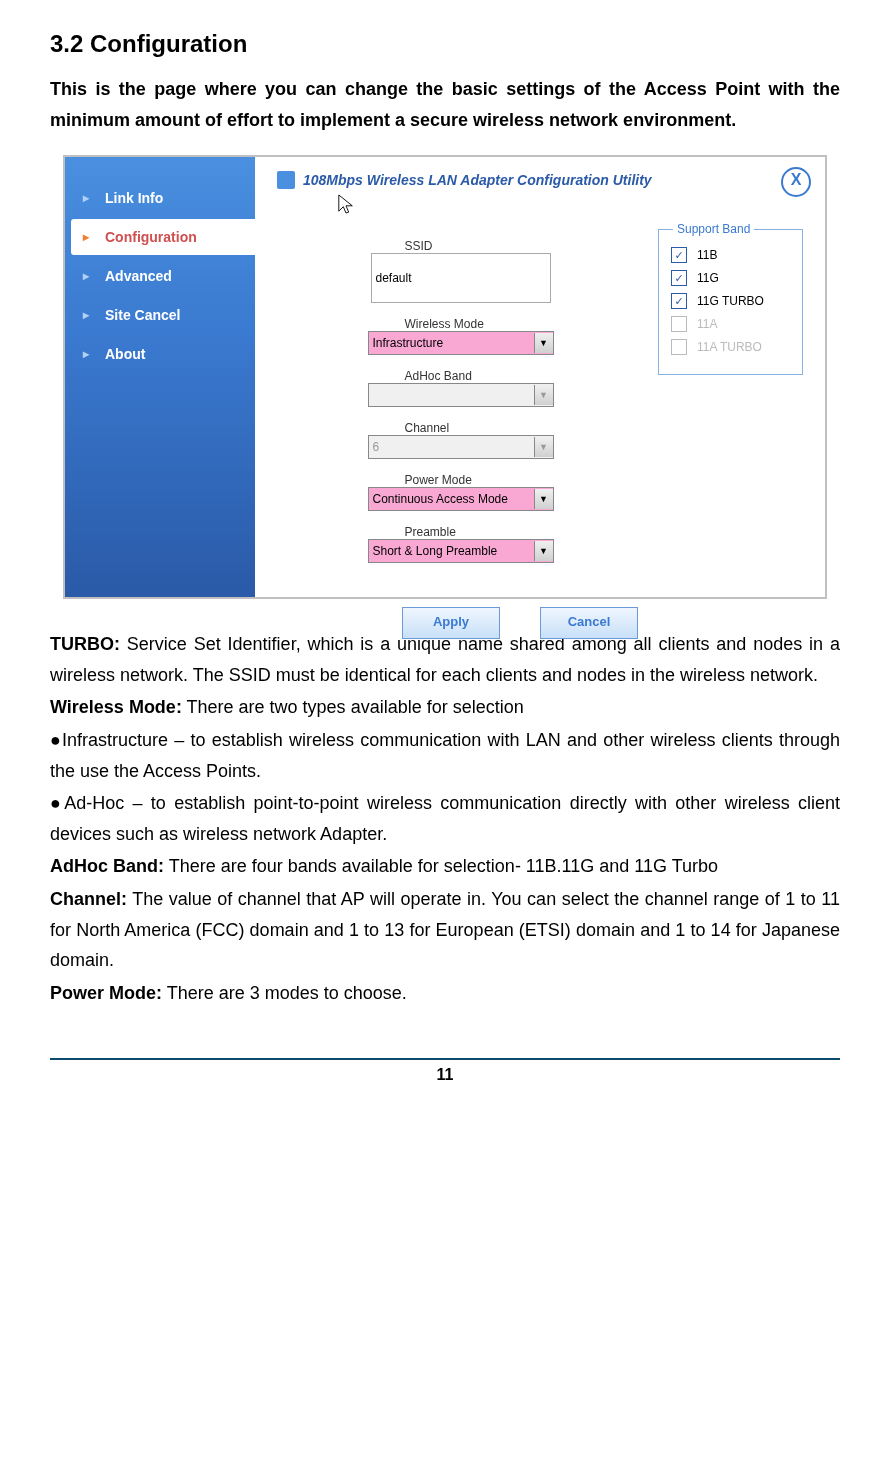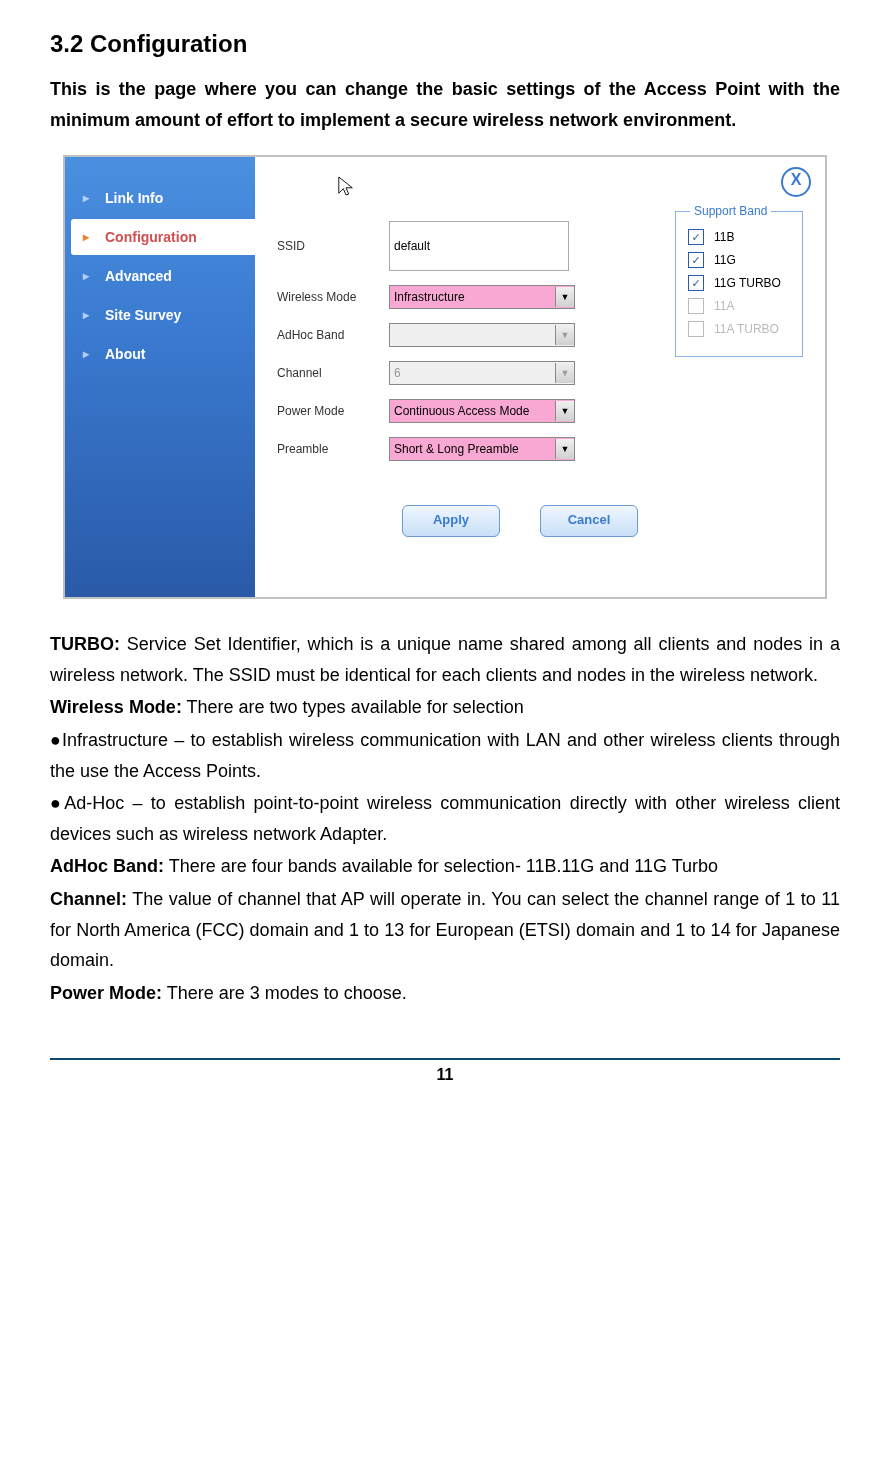--- a/index.html
+++ b/index.html
@@ -110,20 +110,21 @@
       display: flex;
       margin-top: 6px;
     }
     .form-left {
       flex: 1;
     }
     .form-row {
       display: flex;
       align-items: center;
       margin: 14px 0;
+      flex-direction: column;
     }
     .form-label {
       width: 112px;
       font-size: 12px;
       color: #333;
     }
     .text-input {
       width: 170px;
       height: 20px;
       border: 1px solid #aaa;
@@ -157,21 +158,20 @@
     }
     .support-band {
       width: 145px;
       margin-left: 14px;
       margin-top: 4px;
     }
     .fieldset-box {
       border: 1px solid #88b0e0;
       padding: 10px 12px 12px;
       position: relative;
-      margin-left: 17px;
     }
     .fieldset-legend {
       position: absolute;
       top: -8px;
       left: 14px;
       background: #fff;
       padding: 0 4px;
       font-size: 12px;
       color: #3a7ad0;
     }
@@ -203,21 +203,21 @@
       display: flex;
       gap: 40px;
       justify-content: center;
       margin-top: 30px;
       margin-right: 40px;
     }
     .btn {
       width: 96px;
       height: 30px;
       border: 1px solid #6a9ad8;
-      border-radius: 6px;
+      border-radius: 0;
       background: linear-gradient(#f0f6ff, #c8e0f8);
       color: #3a7ad0;
       font-size: 13px;
       font-weight: bold;
       text-align: center;
       line-height: 28px;
       cursor: pointer;
     }
     .body-text {
       font-size: 18px;
@@ -255,30 +255,34 @@
     <div class="sidebar-item active">
         <span class="chev">▸</span>
         <span>Configuration</span>
       </div>
     <div class="sidebar-item">
         <span class="chev">▸</span>
         <span>Advanced</span>
       </div>
     <div class="sidebar-item">
         <span class="chev">▸</span>
-        <span>Site Survey</span>
+        <span>Site Cancel</span>
       </div>
     <div class="sidebar-item">
         <span class="chev">▸</span>
         <span>About</span>
       </div>
   </div>
 
   <div class="main-panel">
     <div class="close-btn">X</div>
+    <div class="panel-title">
+      <span class="title-icon"></span>
+      <span>108Mbps Wireless LAN Adapter Configuration Utility</span>
+    </div>
     <svg class="cursor-arrow" viewBox="0 0 20 24">
         <path d="M2 2 L2 20 L7 15 L10 22 L13 21 L10 14 L17 14 Z" fill="#fff" stroke="#000" stroke-width="1"></path>
       </svg>
     <div class="form-area">
       <div class="form-left">
         <div class="form-row">
           <div class="form-label">SSID</div>
           <input class="text-input" value="default" style="">
         </div>
         <div class="form-row">

